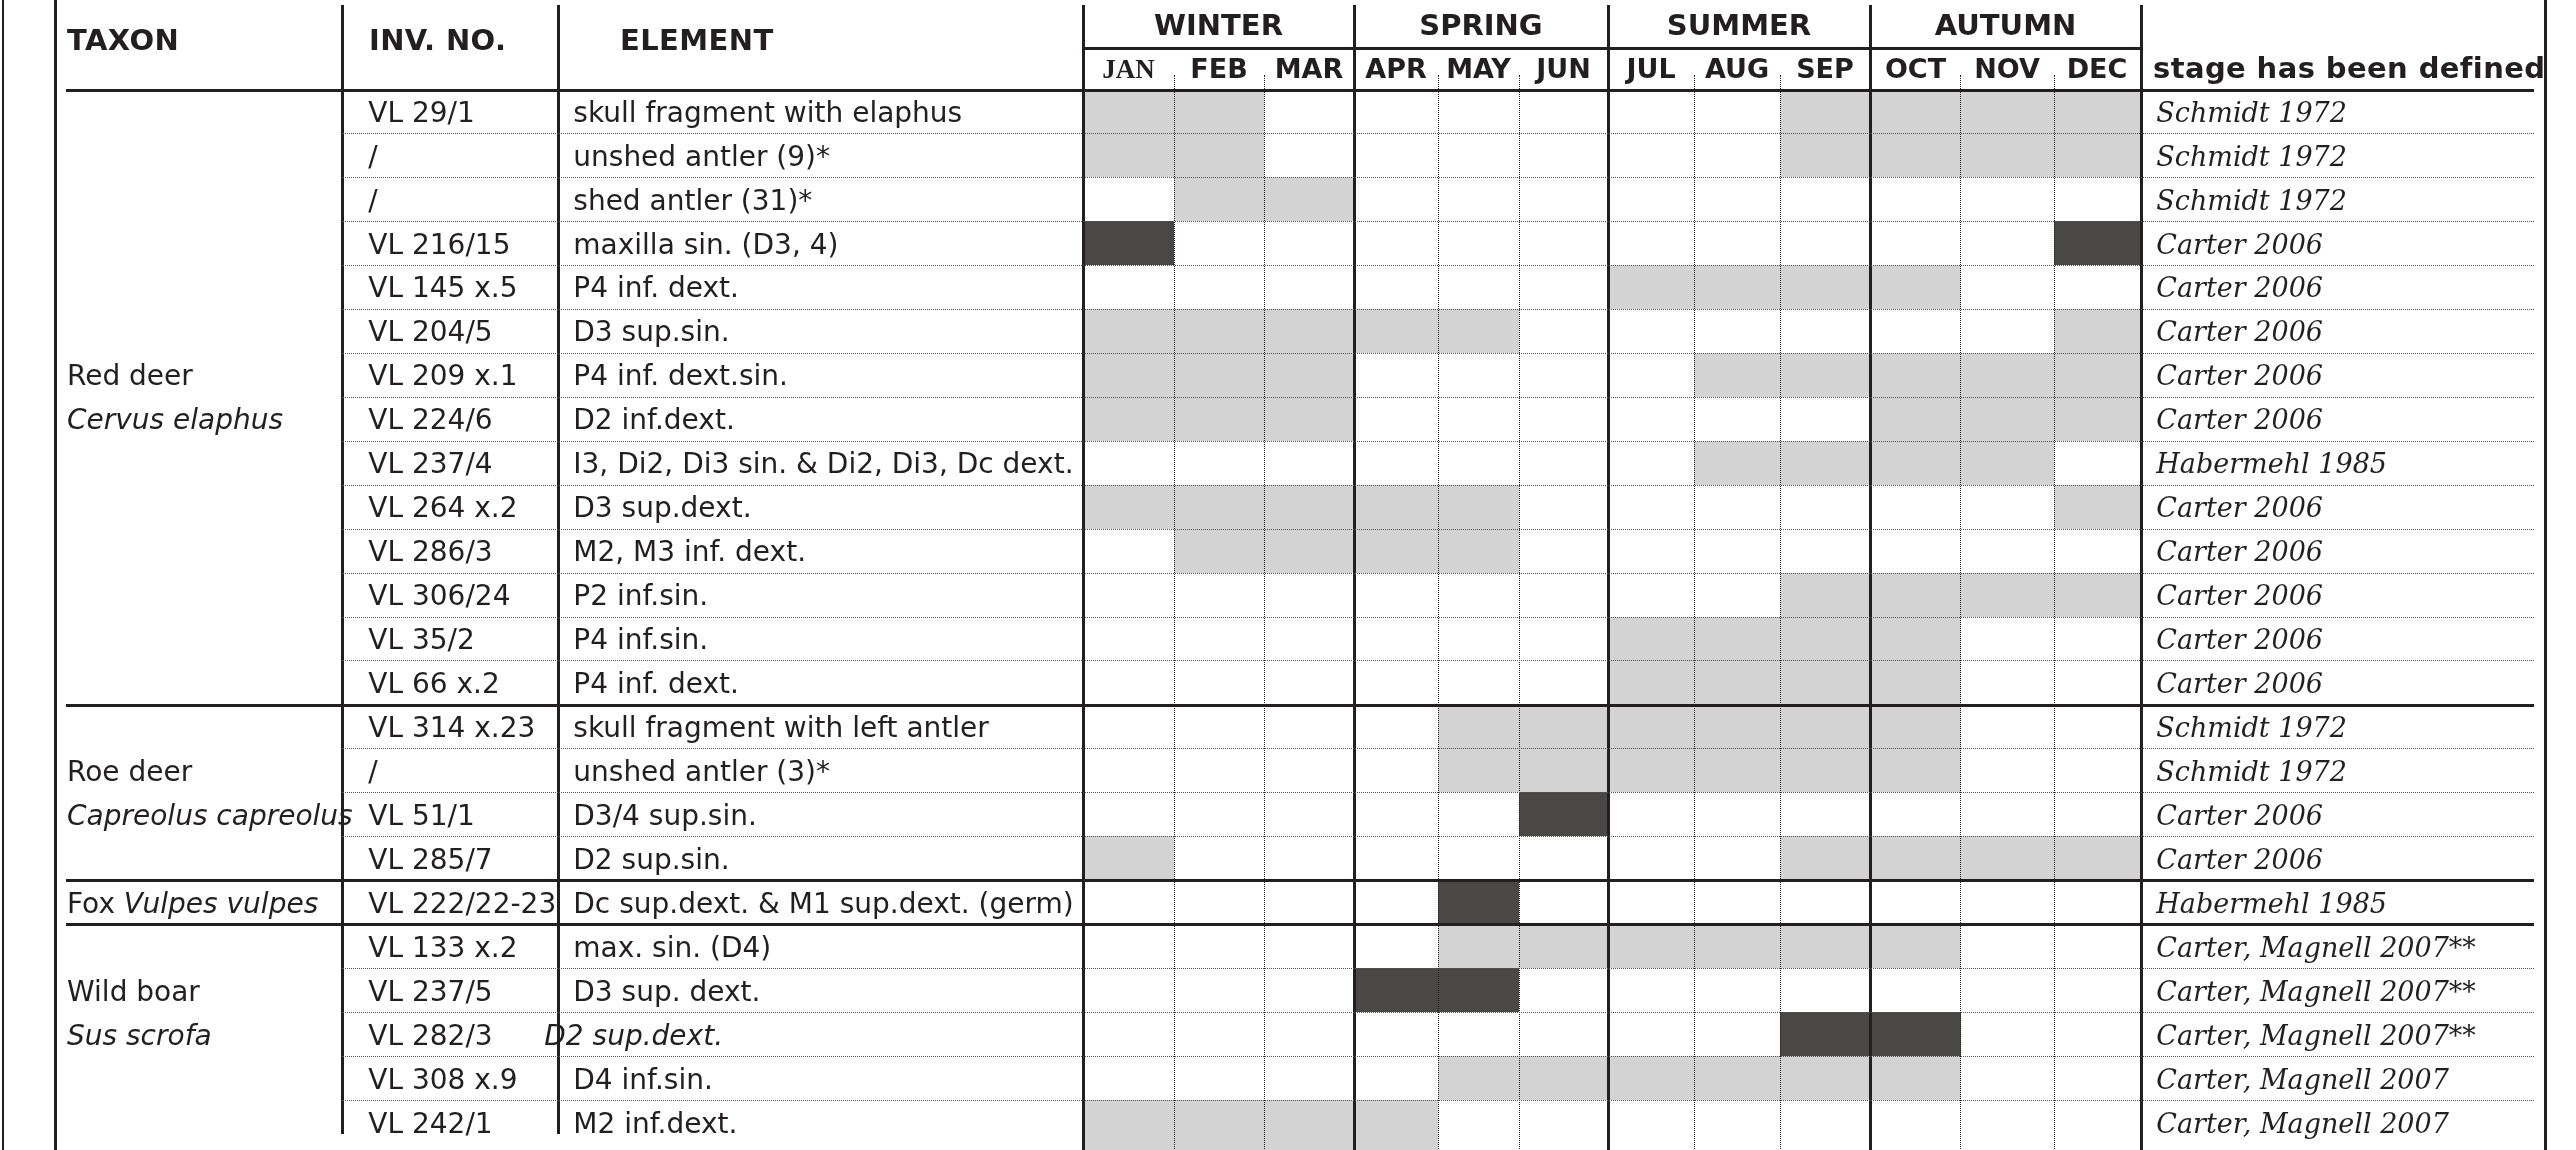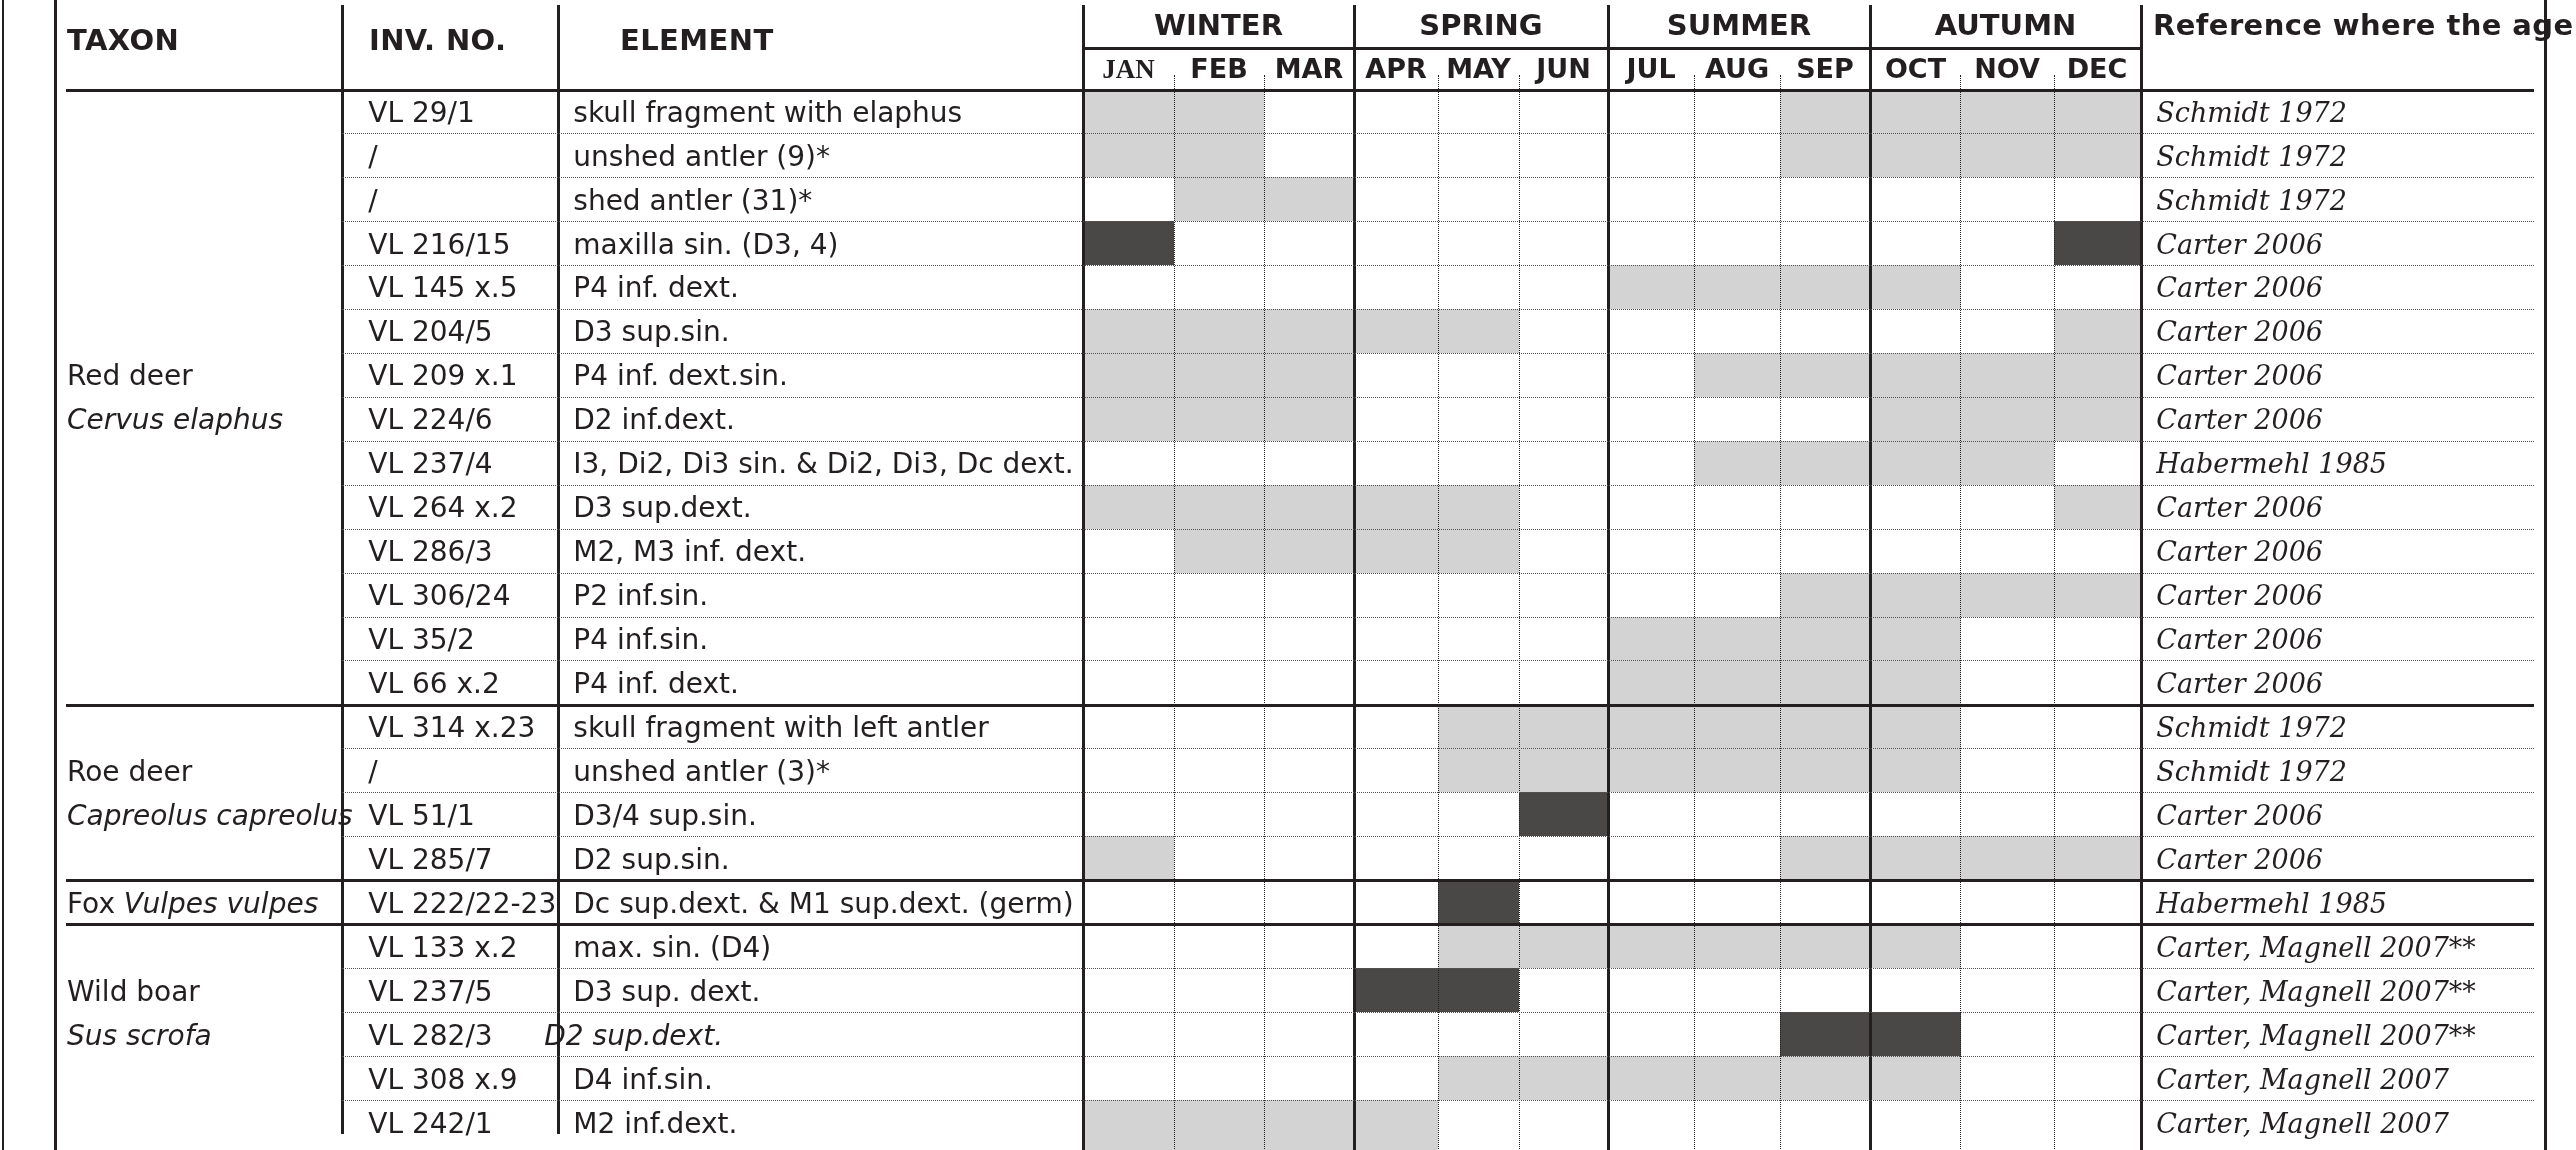--- a/index.html
+++ b/index.html
@@ -24,21 +24,21 @@
 
 <div id="table" class="abs" style="left:0;top:0;width:2576px;height:1000px;">
 
   <div class="vline" style="left:1.8px;top:0;height:1150px;"></div>
   <div class="vline" style="left:54px;top:0;height:1150px;"></div>
   <div class="vline" style="left:2544px;top:0;height:1150px;"></div>
 
   <div class="hdr" style="left:67px;top:23px;">TAXON</div>
   <div class="hdr" style="left:369px;top:23px;">INV. NO.</div>
   <div class="hdr" style="left:582px;top:23px;margin-left:38px;">ELEMENT</div>
-  <div class="hdr" style="left:2153px;top:5.3px;line-height:40px;">Reference where the age</div>
+  <div class="hdr" style="left:2153px;top:47px;line-height:42px;">stage has been defined</div>
 
   <div id="seasons">
       <div class="season" style="left: 1083px; width: 271px;">WINTER</div>
       <div class="season" style="left: 1354px; width: 254px;">SPRING</div>
       <div class="season" style="left: 1608px; width: 262px;">SUMMER</div>
       <div class="season" style="left: 1870px; width: 271px;">AUTUMN</div>
     </div>
   <div id="months">
       <div class="month" style="left: 1083px; width: 91px; font-family: Liberation Serif, serif;">JAN</div>
       <div class="month" style="left: 1174px; width: 90px;">FEB</div>

